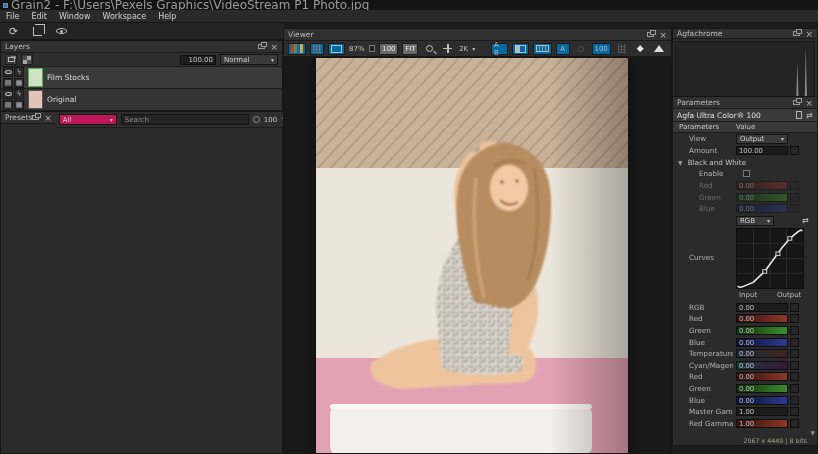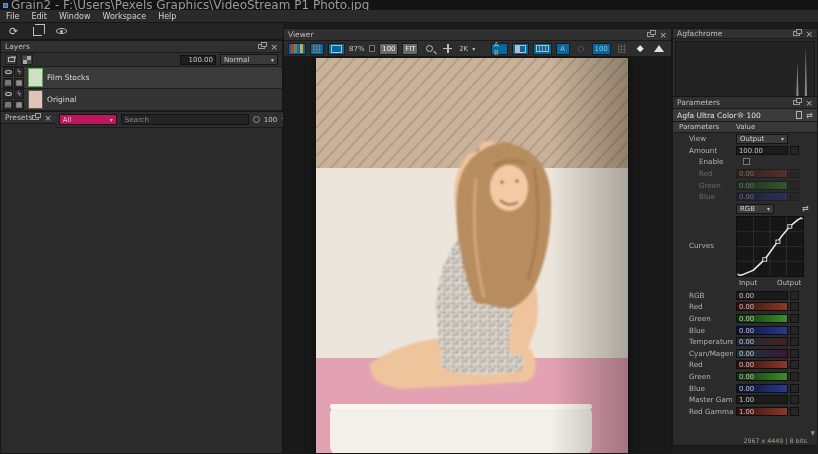--- a/index.html
+++ b/index.html
@@ -526,20 +526,24 @@
         <span>Output</span>
         <span class="chevtext">▾</span>
       </span>
     </div>
     <div class="prow">
       <span class="plabel">Amount</span>
       <span class="vfield">100.00</span>
       <span class="vspin"></span>
     </div>
 
+    <div class="secrow">
+      <span class="sec-chev">▼</span>
+      <span>Black and White</span>
+    </div>
     <div class="prow">
       <span class="plabel" style="padding-left:26px">Enable</span>
       <span class="chk" style="position:absolute;left:70px"></span>
     </div>
     <div id="bw-rows">
         <div class="prow dimrow">
           <span class="plabel" style="padding-left: 26px;">Red</span>
           <span class="vfield red">0.00</span>
           <span class="vspin"></span>
         </div>

